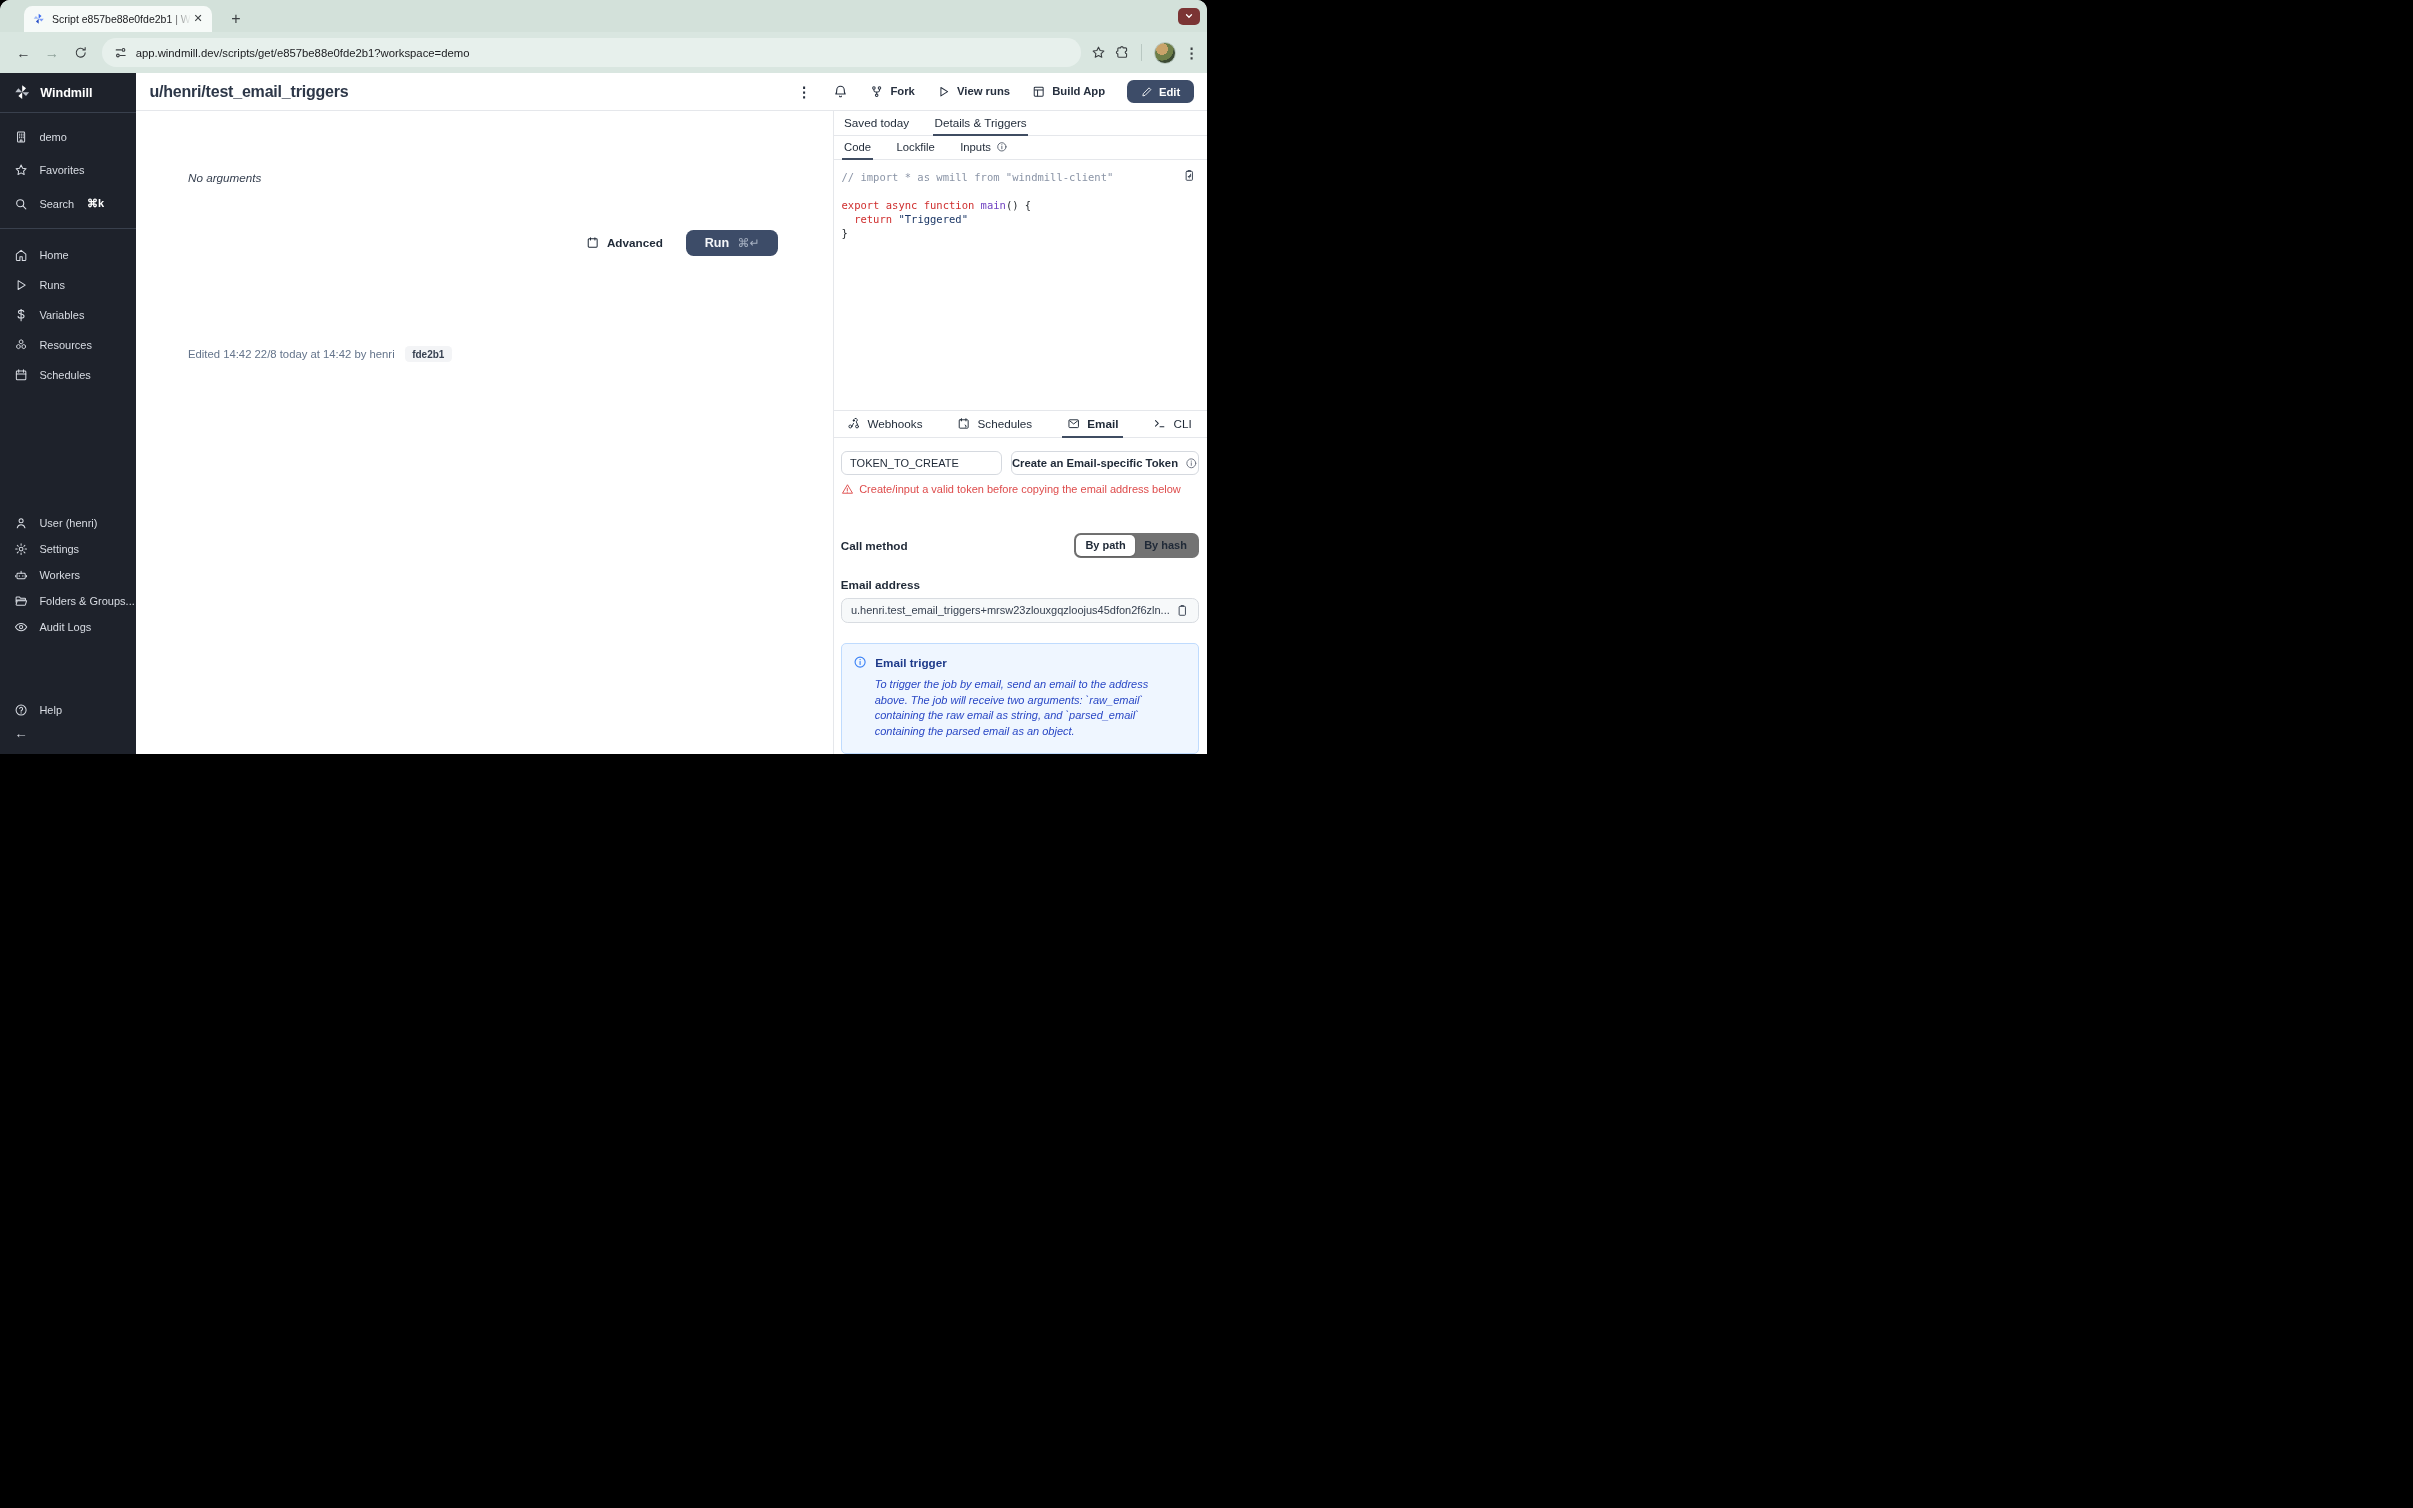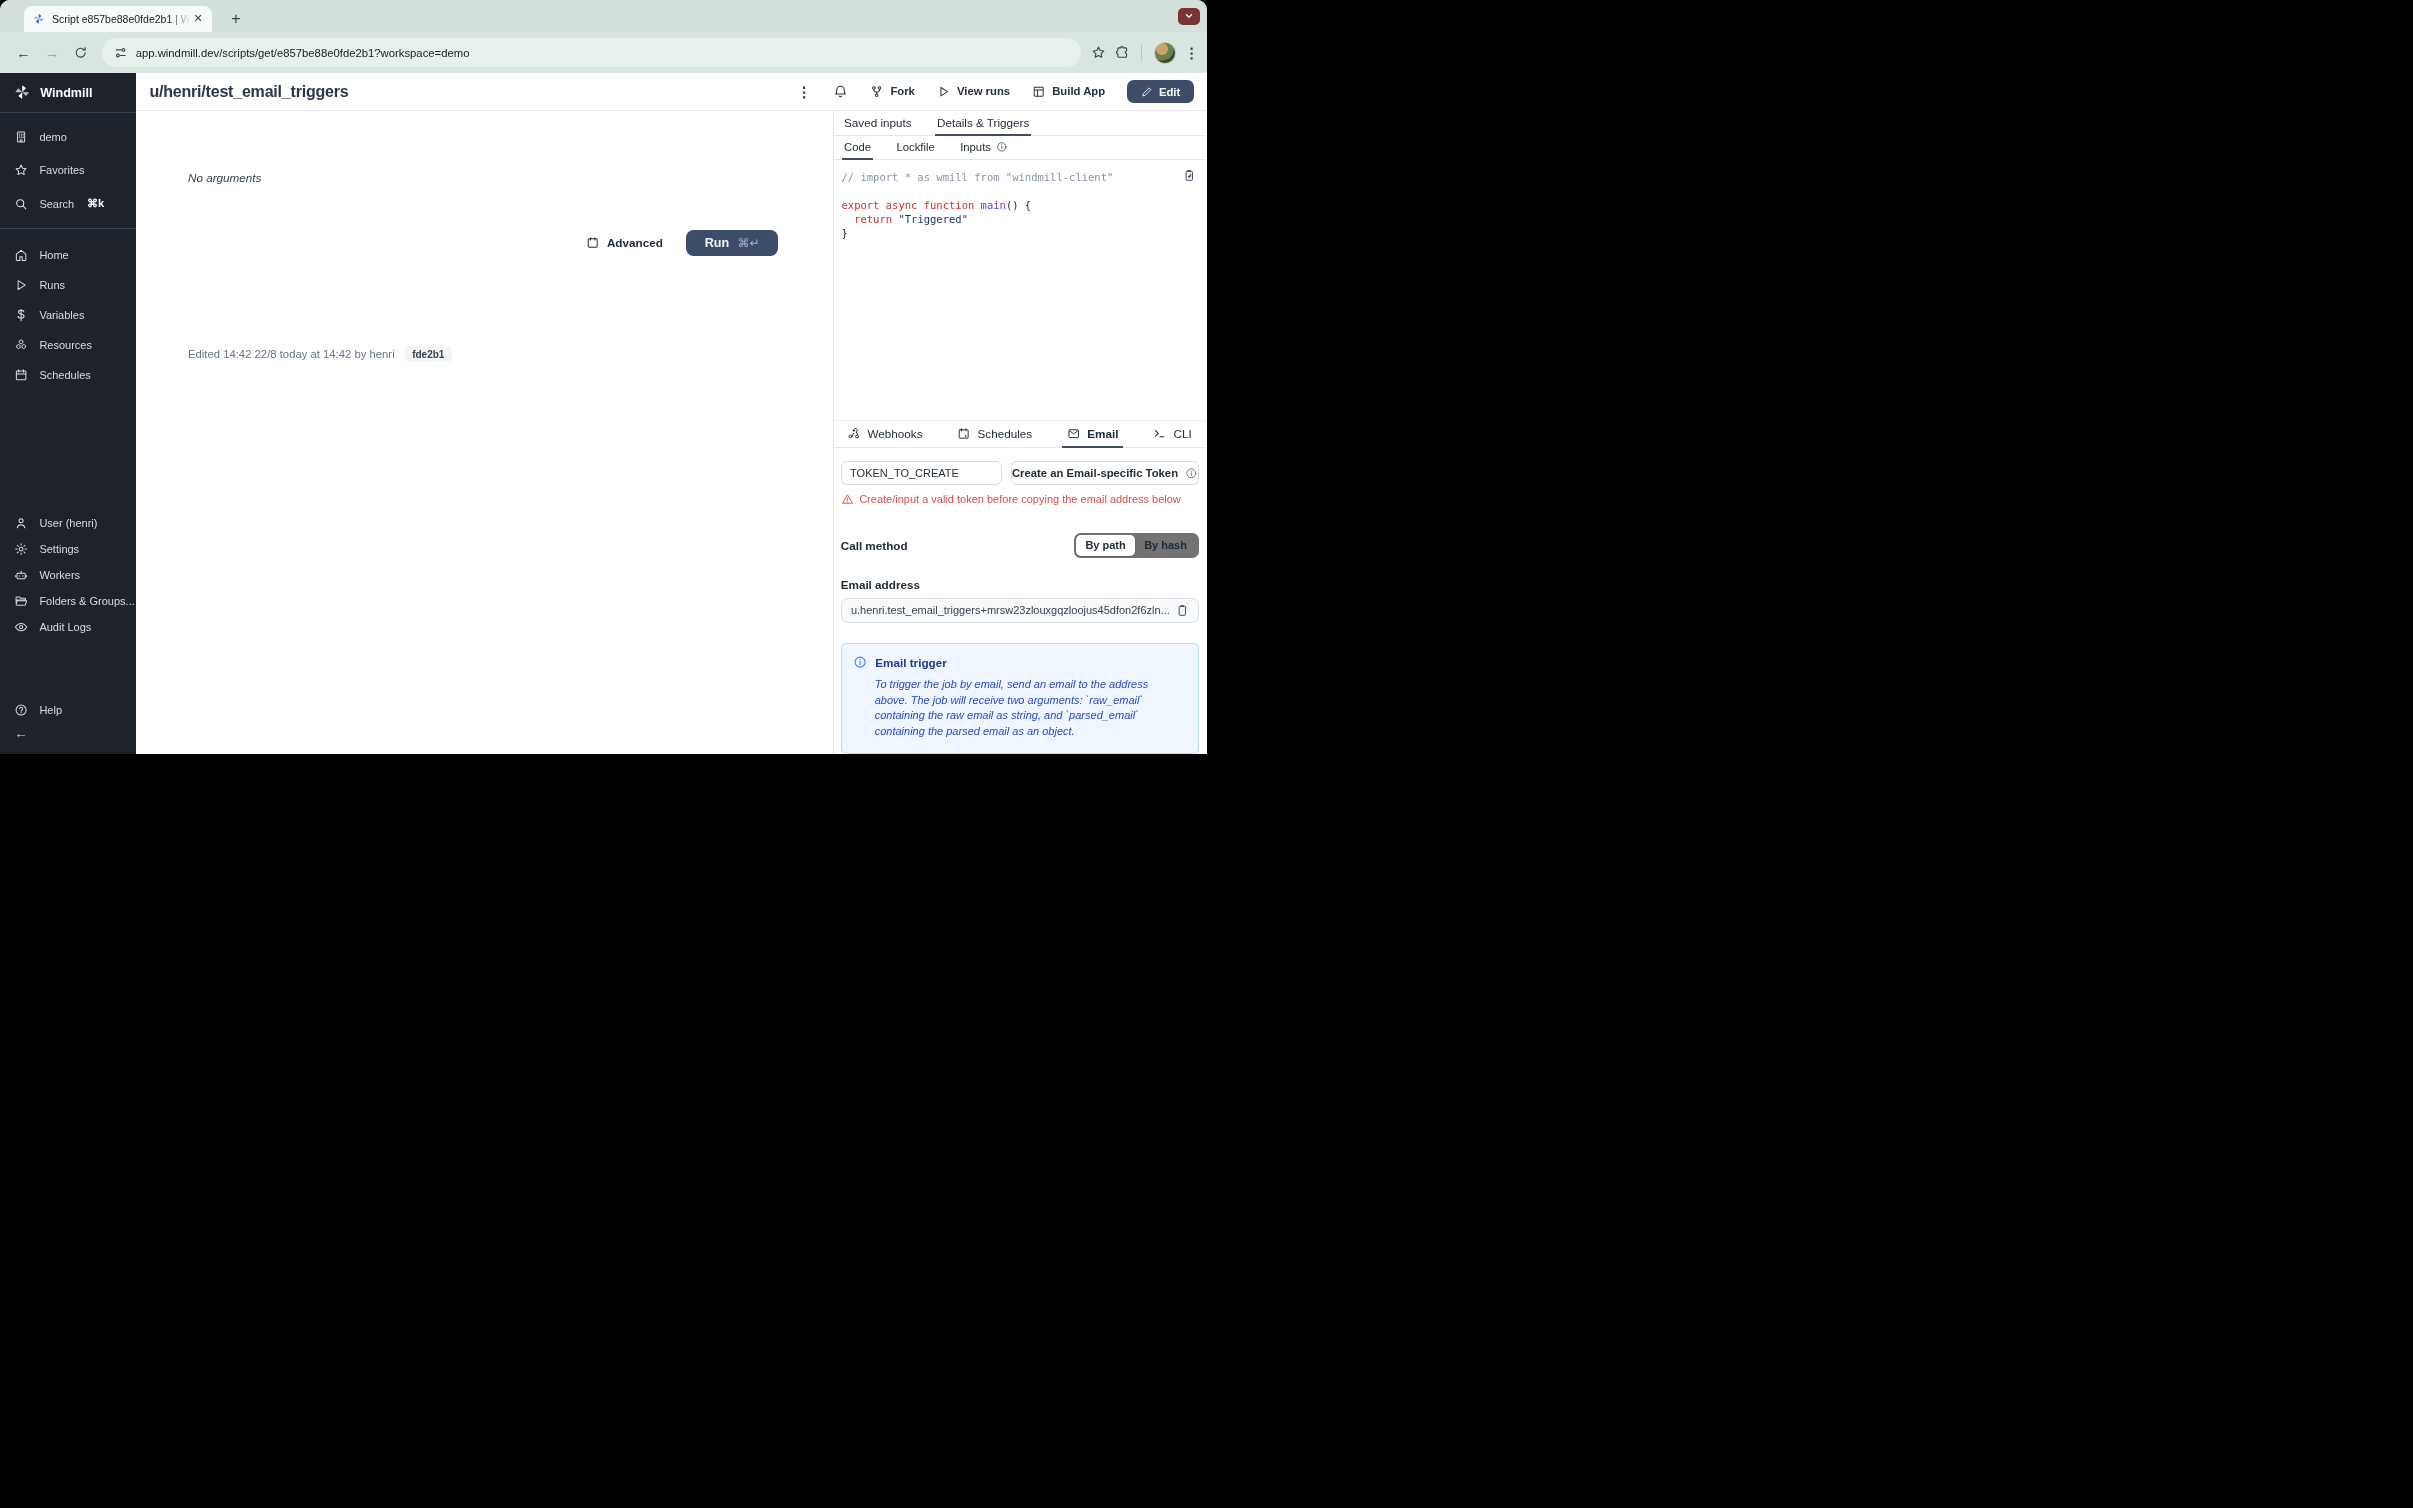--- a/index.html
+++ b/index.html
@@ -80,21 +80,21 @@
 
   .ttabs { height:28px; display:flex; gap:25px; padding:0 8.4px; border-top:0.8px solid #e5e7eb; border-bottom:0.8px solid #e5e7eb; }
   .ttab { height:27px; display:flex; align-items:center; gap:6.7px; font-size:11.7px; color:#1f2937; cursor:pointer; border-bottom:2.5px solid transparent; padding:0 5px; }
   .ttab.active { border-bottom-color:#3f4c61;font-weight:bold; }
 
   .email-pane { flex:1; padding:13.4px 8.4px 0 6.7px; }
   .token-row { display:flex; gap:9.2px; }
   .token-input { width:161px; height:23.5px; border:0.8px solid #d5d9df; border-radius:5.9px; padding:0 8.4px; font-size:11px; color:#1f2937; font-family:"Liberation Sans", sans-serif; background:#fff; outline:none; }
   .create-btn { flex:1; height:23.5px; border:0.8px solid #d5d9df; border-radius:5.9px; background:#fff; display:flex; align-items:center; justify-content:space-between; gap:6.7px; font-size:11.3px; font-weight:600; color:#1f2937; cursor:pointer; }
   .warn-row { margin-top:8.4px; display:flex; align-items:center; gap:5.9px; color:#de4c4c; font-size:11px; }
-  .call-row { margin-top:27px; display:flex; align-items:center;justify-content:center; }
+  .call-row { margin-top:37px; display:flex; align-items:center;justify-content:center; }
   .label-strong { font-size:11.7px; font-weight:600; color:#1f2937; }
   .toggle { margin-left:auto; background:#737373; border-radius:6.7px; padding:2.5px; display:flex; }
   .toggle .opt { padding:4.2px 9.2px; font-size:11px; font-weight:600; color:#1f2937; border-radius:5px; cursor:pointer; }
   .toggle .opt.active { background:#fff; box-shadow:0 0.8px 1.7px rgba(0,0,0,0.18); }
   .email-label { margin-top:20px; }
   .email-field { margin-top:6.7px; height:25px; background:#f7f9fa; border:0.8px solid #d8dce1; border-radius:6.7px; display:flex; align-items:center; padding:0 9.2px; gap:6.7px; cursor:pointer; }
   .email-value { flex:1; font-size:11px; color:#374151; white-space:nowrap; overflow:hidden; }
   .info-box { margin-top:20px; background:#eff6ff; border:0.8px solid #bfdbfe; border-radius:5px; padding:11.7px 13.4px 13.4px 11px; }
   .info-head { display:flex; align-items:center; gap:8.4px; }
   .info-title { font-size:11.7px; font-weight:600; color:#1e3a8a; }
@@ -347,21 +347,21 @@
             </div>
           </div>
           <div class="edited-row">
             <span class="edited-text">Edited 14:42 22/8 today at 14:42 by henri</span>
             <span class="hash-badge">fde2b1</span>
           </div>
         </div>
 
         <div class="panel">
           <div class="ptabs">
-            <div class="ptab">Saved inputs</div>
+            <div class="ptab">Saved today</div>
             <div class="ptab active">Details &amp; Triggers</div>
           </div>
           <div class="ctabs">
             <div class="ctab active">
                 <span>Code</span>
               </div>
             <div class="ctab">
                 <span>Lockfile</span>
               </div>
             <div class="ctab">

